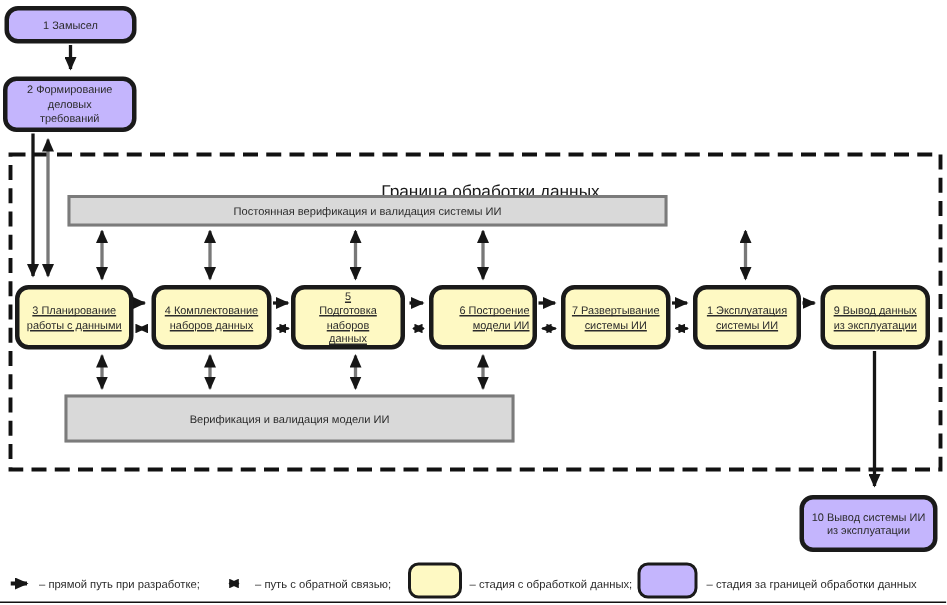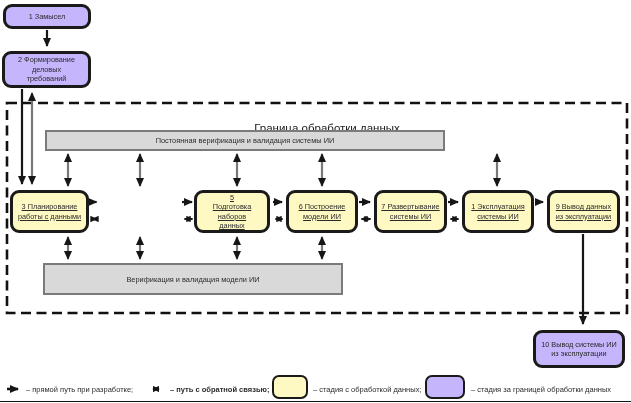--- a/index.html
+++ b/index.html
@@ -38,22 +38,23 @@
 
   <div class="abs title" style="left:202px;top:82px;width:250px;">Граница обработки данных</div>
 
   <div class="abs node outer-fill" style="left:3px;top:4px;width:88px;height:25px;">1 Замысел</div>
   <div class="abs node outer-fill" style="left:2px;top:51px;width:89px;height:37px;padding:0 8px;">2 Формирование деловых требований</div>
 
   <div class="abs bar" style="left:45px;top:130px;width:400px;height:21px;">Постоянная верификация и валидация системы ИИ</div>
   <div class="abs bar" style="left:43px;top:263px;width:300px;height:32px;">Верификация и валидация модели ИИ</div>
 
   <div class="abs node stage-fill" style="left:10px;top:190px;width:79px;height:43px;padding:0 2px;">3 Планирование работы с данными</div>
+  <div class="abs node stage-fill" style="left:101px;top:190px;width:80px;height:43px;padding:0 2px;">4 Комплектование наборов данных</div>
   <div class="abs node stage-fill" style="left:194px;top:190px;width:76px;height:43px;padding:0 18px;">5 Подготовка наборов данных</div>
-  <div class="abs node stage-fill" style="left:286px;top:190px;width:72px;height:43px;padding:0 2px;">6 Построение модели ИИ</div>
+  <div class="abs node stage-fill" style="left:286px;top:190px;width:72px;height:43px;padding:0 2px;text-align:right;">6 Построение модели ИИ</div>
   <div class="abs node stage-fill" style="left:374px;top:190px;width:73px;height:43px;padding:0 1px;">7 Развертывание системы ИИ</div>
   <div class="abs node stage-fill" style="left:462px;top:190px;width:72px;height:43px;padding:0 2px;">1 Эксплуатация системы ИИ</div>
   <div class="abs node stage-fill" style="left:547px;top:190px;width:73px;height:43px;padding:0 2px;">9 Вывод данных из эксплуатации</div>
 
   <div class="abs node outer-fill" style="left:533px;top:330px;width:92px;height:37px;padding:16px 1px;">10 Вывод системы ИИ из эксплуатации</div>
 
   <svg id="arrows" width="631" height="403" viewBox="0 0 631 403">
     <defs>
       <marker id="h" markerUnits="userSpaceOnUse" markerWidth="9" markerHeight="8" refX="8" refY="4" orient="auto-start-reverse">
         <path d="M0,0 L9,4 L0,8 Z" fill="#161616"></path>
@@ -101,21 +102,21 @@
 
   <div class="abs" style="left:0;top:374px;width:631px;height:26px;">
     <svg class="abs" style="left:7px;top:10px;" width="18" height="10" viewBox="0 0 18 10">
       <line x1="0" y1="5" x2="11" y2="5" stroke="#161616" stroke-width="2.6" marker-end="url(#h)"></line>
     </svg>
     <div class="abs legend-text" style="left:26px;top:11px;">– прямой путь при разработке;</div>
 
     <svg class="abs" style="left:147px;top:11px;" width="18" height="8" viewBox="0 0 18 8">
       <line x1="6" y1="4" x2="12" y2="4" stroke="#161616" stroke-width="1.8" marker-start="url(#hs)" marker-end="url(#hs)"></line>
     </svg>
-    <div class="abs legend-text" style="left:170px;top:11px;font-weight:bold;">– путь с обратной связью;</div>
+    <div class="abs legend-text" style="left:170px;top:11px;">– путь с обратной связью;</div>
 
     <div class="abs legend-chip stage-fill" style="left:272px;top:1px;width:36px;height:24px;"></div>
     <div class="abs legend-text" style="left:313px;top:11px;">– стадия с обработкой данных;</div>
 
     <div class="abs legend-chip outer-fill" style="left:425px;top:1px;width:40px;height:24px;"></div>
     <div class="abs legend-text" style="left:471px;top:11px;">– стадия за границей обработки данных</div>
   </div>
 
   <div id="bottom-rule" class="abs" style="left:0;top:401px;width:631px;height:1px;"></div>
 </div>

